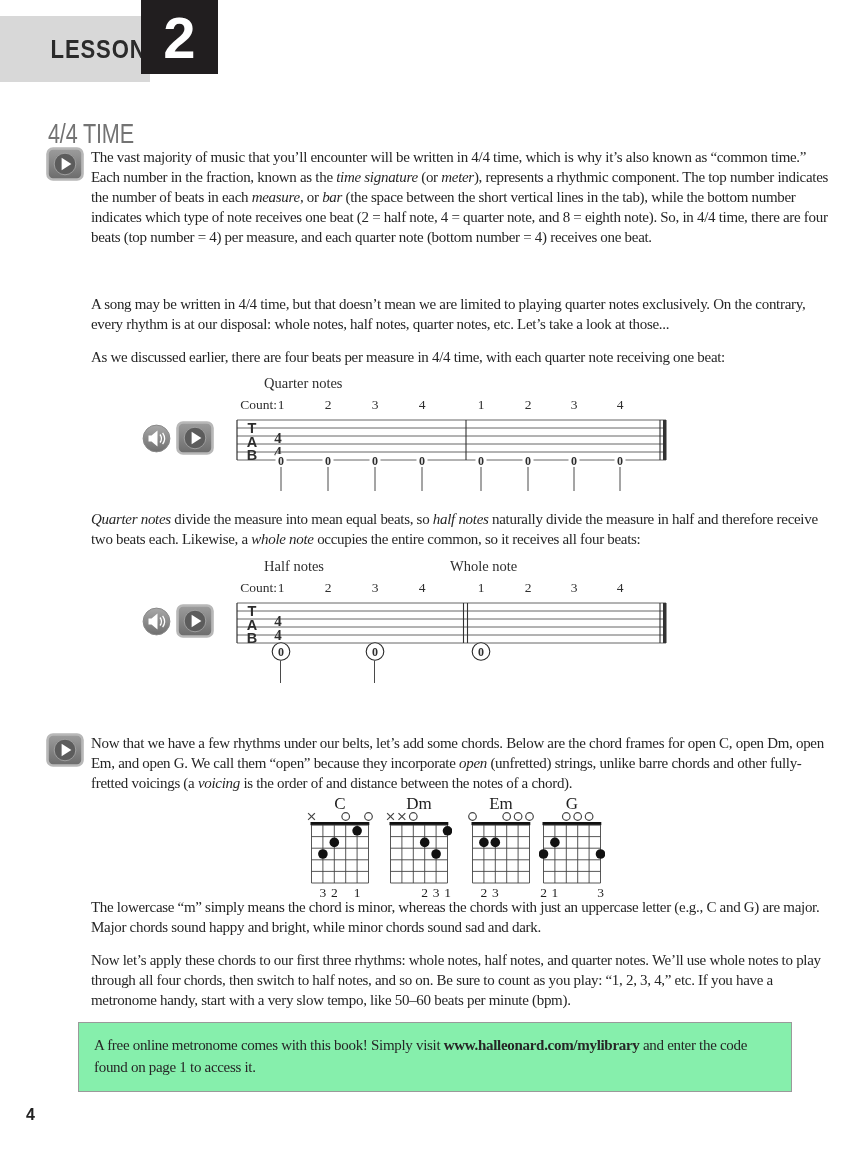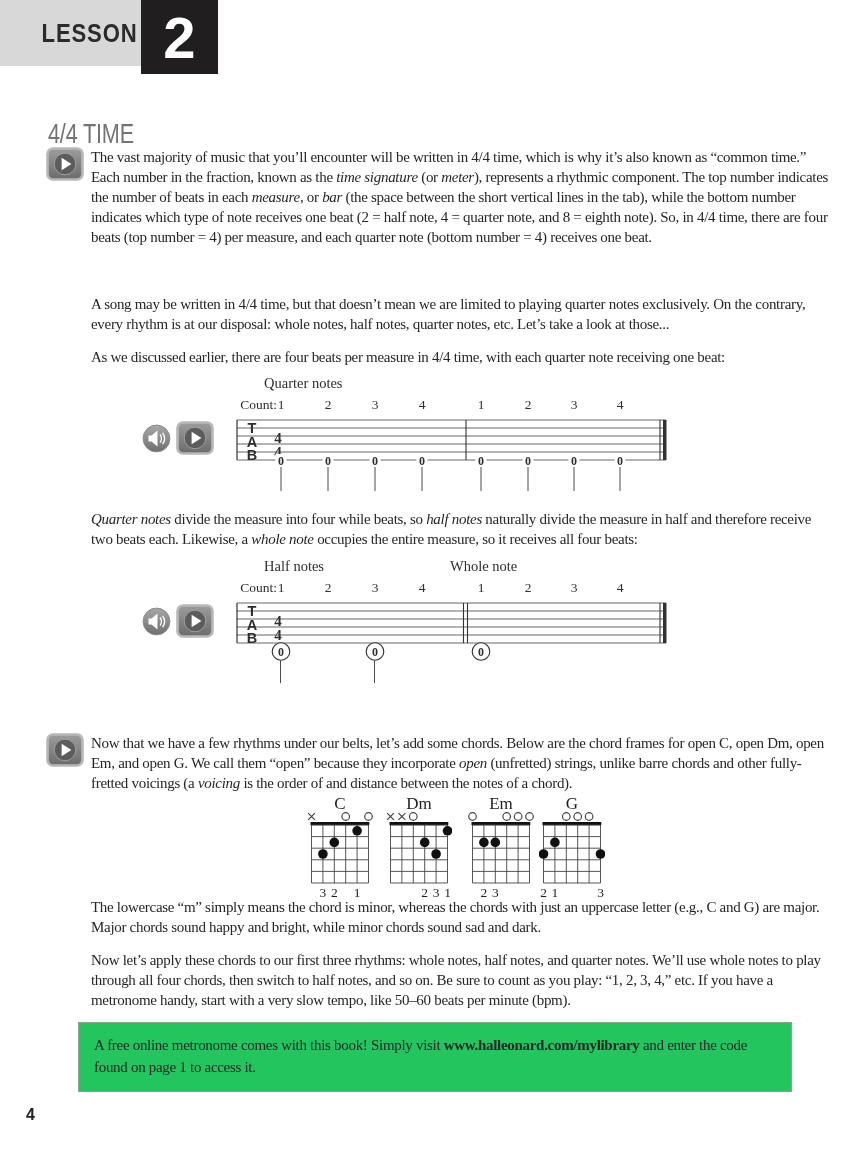--- a/index.html
+++ b/index.html
@@ -1,21 +1,21 @@
 <!DOCTYPE html>
 <html><head>
 <meta charset="utf-8">
 <style>
   html,body{margin:0;padding:0;background:#ffffff;}
   #page{position:relative;width:864px;height:1152px;background:#ffffff;overflow:hidden;
         font-family:"Liberation Serif",serif;color:#262626;}
 
   
-  .lesson-bar{position:absolute;left:0;top:0;width:141px;height:66px;background:#d8d8d8;
-              display:flex;align-items:center;justify-content:flex-end;}
+  .lesson-bar{position:absolute;left:0;top:16px;width:141px;height:66px;background:#d8d8d8;
+              display:flex;align-items:center;justify-content:flex-end;padding-left:9px;}
   .lesson-label{font-family:"Liberation Sans",sans-serif;font-weight:bold;font-size:26px;
                 color:#2b2b2b;letter-spacing:1px;transform:scaleX(.85);transform-origin:right;
                 padding-right:4px;}
   .lesson-num{position:absolute;left:141px;top:0;width:77px;height:74px;background:#211e1f;
               display:flex;align-items:center;justify-content:center;}
   .lesson-num span{font-family:"Liberation Sans",sans-serif;font-weight:bold;font-size:58px;color:#ffffff;}
 
   
   .hd{position:absolute;font-family:"Liberation Sans",sans-serif;font-weight:normal;
       font-size:27px;color:#737373;white-space:nowrap;letter-spacing:-.2px;}
@@ -25,21 +25,21 @@
   .bp{position:absolute;width:740px;font-size:15px;line-height:20px;letter-spacing:-.3px;
       color:#262626;margin:2px;}
   .it{font-style:italic;}
   .bd{font-weight:bold;}
 
   
   .abs{position:absolute;}
 
   
   .note-box{position:absolute;left:78px;top:1022px;width:714px;height:70px;
-            background:#22c55e;border:1px solid #9a9a9a;box-sizing:border-box;
+            background:#86efac;border:1px solid #9a9a9a;box-sizing:border-box;
             padding:11px 15px;font-size:15px;line-height:22px;letter-spacing:-.3px;}
 
   .page-num{position:absolute;left:26px;top:1106px;font-family:"Liberation Sans",sans-serif;
             font-weight:bold;font-size:16px;color:#222;}
 </style>
 </head>
 <body>
 
 <div id="page">
 
@@ -137,21 +137,21 @@
         <text x="298" y="92.5" font-family="&quot;Liberation Serif&quot;,serif" font-size="12" fill="#2e2e2e" text-anchor="middle" font-weight="bold">0</text>
         <line x1="298" y1="95" x2="298" y2="119" stroke="#4a4a4a" stroke-width="1"></line>
         <rect x="338.5" y="82" width="11" height="12" fill="#ffffff"></rect>
         <text x="344" y="92.5" font-family="&quot;Liberation Serif&quot;,serif" font-size="12" fill="#2e2e2e" text-anchor="middle" font-weight="bold">0</text>
         <line x1="344" y1="95" x2="344" y2="119" stroke="#4a4a4a" stroke-width="1"></line>
         <rect x="384.5" y="82" width="11" height="12" fill="#ffffff"></rect>
         <text x="390" y="92.5" font-family="&quot;Liberation Serif&quot;,serif" font-size="12" fill="#2e2e2e" text-anchor="middle" font-weight="bold">0</text>
         <line x1="390" y1="95" x2="390" y2="119" stroke="#4a4a4a" stroke-width="1"></line>
       </svg></div>
 
-  <p class="bp" style="left:89px;top:507px;"><span class="it">Quarter notes</span><span> divide the measure into four while beats, so </span><span class="it">half notes</span><span> naturally divide the measure in half and therefore receive two beats each. Likewise, a </span><span class="it">whole note</span><span> occupies the entire measure, so it receives all four beats:</span></p>
+  <p class="bp" style="left:89px;top:507px;"><span class="it">Quarter notes</span><span> divide the measure into mean equal beats, so </span><span class="it">half notes</span><span> naturally divide the measure in half and therefore receive two beats each. Likewise, a </span><span class="it">whole note</span><span> occupies the entire common, so it receives all four beats:</span></p>
 
   <div class="abs" style="left:142px;top:607px;"><svg width="29" height="29" viewBox="0 0 29 29">
         <defs>
           <linearGradient id="g3" x1="0" y1="0" x2="0" y2="1">
             <stop offset="0" stop-color="#a8a8a8"></stop>
             <stop offset="1" stop-color="#6f6f6f"></stop>
           </linearGradient>
         </defs>
         <circle cx="14.5" cy="14.5" r="13.4" fill="url(#g3)" stroke="#8a8a8a" stroke-width="1"></circle>
         <path d="M6.5 11.5 L9.5 11.5 L15.5 6.5 L15.5 22.5 L9.5 17.5 L6.5 17.5 Z" fill="#ffffff"></path>

